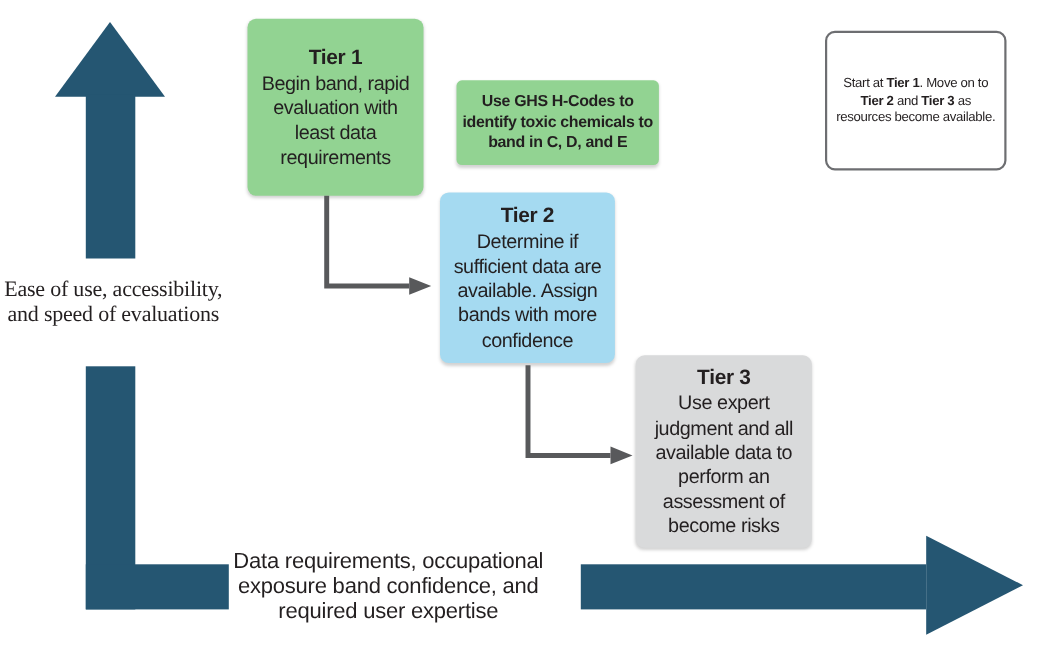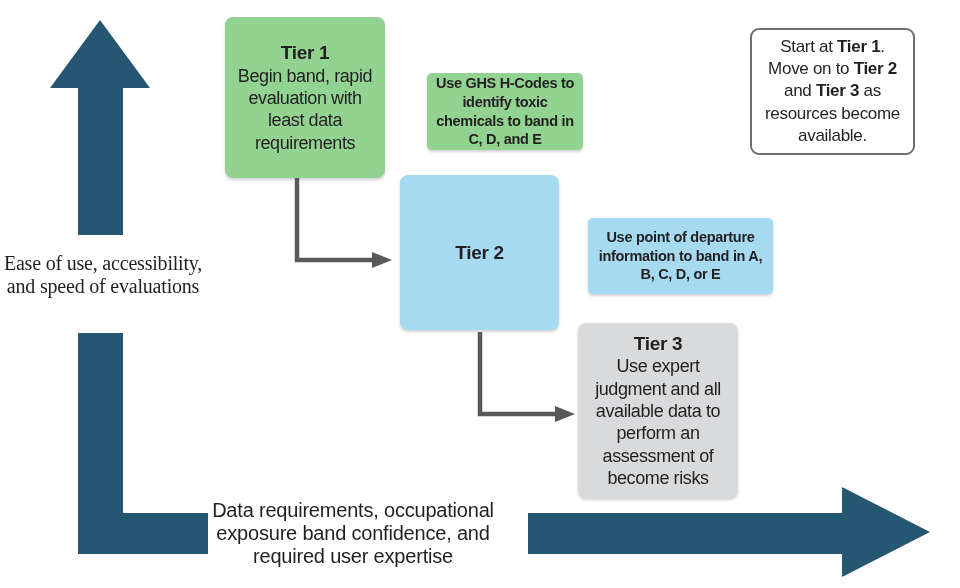--- a/index.html
+++ b/index.html
@@ -49,31 +49,31 @@
   .fill-blue{background:var(--blue);}
   .fill-gray{background:var(--gray);}
   .tier1{left:225px;top:17px;width:160px;height:161px;}
   .tier2{left:400px;top:175px;width:159px;height:155px;}
   .tier3{left:578px;top:323px;width:160px;height:175px;}
 
   .side-note{
     font-weight:bold;font-size:14.5px;line-height:1.3;letter-spacing:-0.3px;
     border-radius:5px;padding:2px 3px;box-sizing:border-box;
   }
-  .side-note-1{left:427px;top:73px;width:156px;height:77px;}
+  .side-note-1{left:415px;top:73px;width:184px;height:77px;}
   .side-note-2{left:588px;top:218px;width:185px;height:76px;}
   .side-note-3{left:752px;top:366px;width:175px;height:70px;}
 
   .note-box{
     position:absolute;left:750px;top:28px;width:165px;height:127px;
     background:#ffffff;border:2px solid var(--note_border);border-radius:9px;
     display:flex;align-items:center;justify-content:center;text-align:center;
     box-sizing:border-box;
   }
-  .note-text{font-size:17px;line-height:1.3;letter-spacing:-0.3px;color:var(--text);padding:0 6px;text-align:center;}
+  .note-text{font-size:12px;line-height:1.3;letter-spacing:-0.3px;color:var(--text);padding:0 6px;text-align:center;}
   .note-text b{font-weight:bold;}
 
   
   .connector{position:absolute;overflow:visible;}
   .connector path{fill:none;stroke:var(--connector);stroke-width:4.5;}
   .connector polygon{fill:var(--connector);stroke:none;}
 </style>
 </head>
 <body>
 
@@ -90,29 +90,29 @@
   <div class="axis-label y-axis-label">Ease of use, accessibility, and speed of evaluations</div>
   <div class="axis-label x-axis-label">Data requirements, occupational exposure band confidence, and required user expertise</div>
 
   <div class="box tier-box tier1 fill-green">
     <div class="tier-title">Tier 1</div>
     <div class="tier-body">Begin band, rapid evaluation with least data requirements</div>
   </div>
 
   <div class="box tier-box tier2 fill-blue">
     <div class="tier-title">Tier 2</div>
+    <div class="tier-body">Determine if sufficient data are available. Assign bands with more confidence</div>
   </div>
 
   <div class="box tier-box tier3 fill-gray">
     <div class="tier-title">Tier 3</div>
     <div class="tier-body">Use expert judgment and all available data to perform an assessment of become risks</div>
   </div>
 
   <div class="box side-note side-note-1 fill-green">Use GHS H-Codes to identify toxic chemicals to band in C, D, and E</div>
-  <div class="box side-note side-note-2 fill-blue">Use point of departure information to band in A, B, C, D, or E</div>
 
   <div class="note-box">
     <div class="note-text"><span>Start at </span><b>Tier 1</b><span>. Move on to </span><b>Tier 2</b><span> and </span><b>Tier 3</b><span> as resources become available.</span>
   </div>
   </div>
 
   <svg class="connector" style="left:277px;top:176px;" width="125" height="100" viewBox="0 0 125 100">
     <path d="M20,2 V84 H95"></path>
     <polygon points="95,76 115,84 95,92"></polygon>
   </svg>

